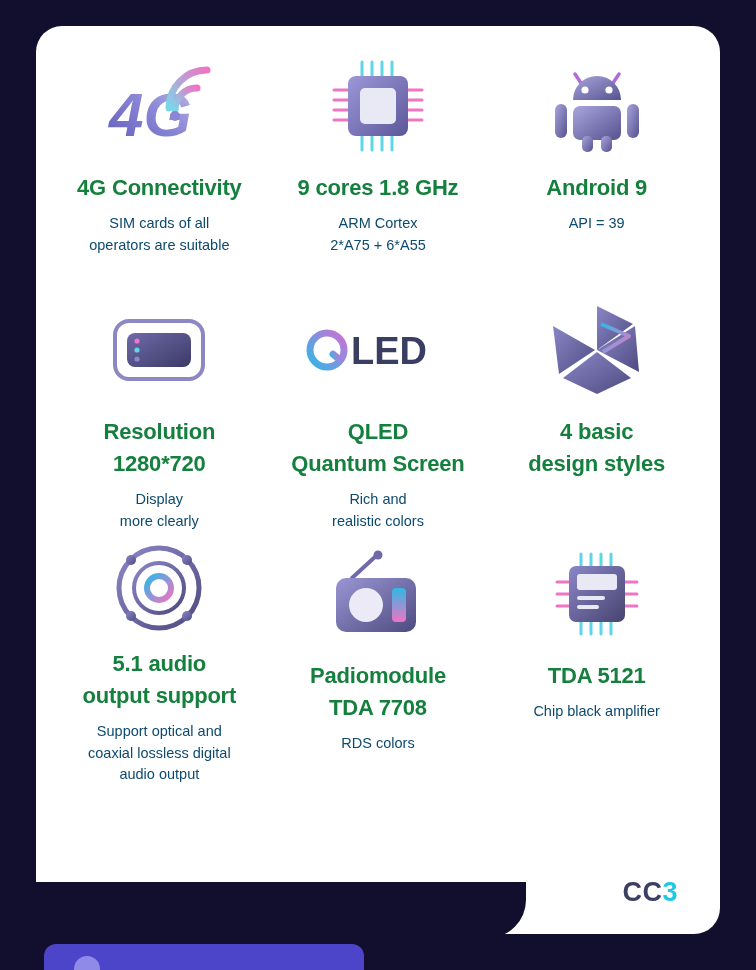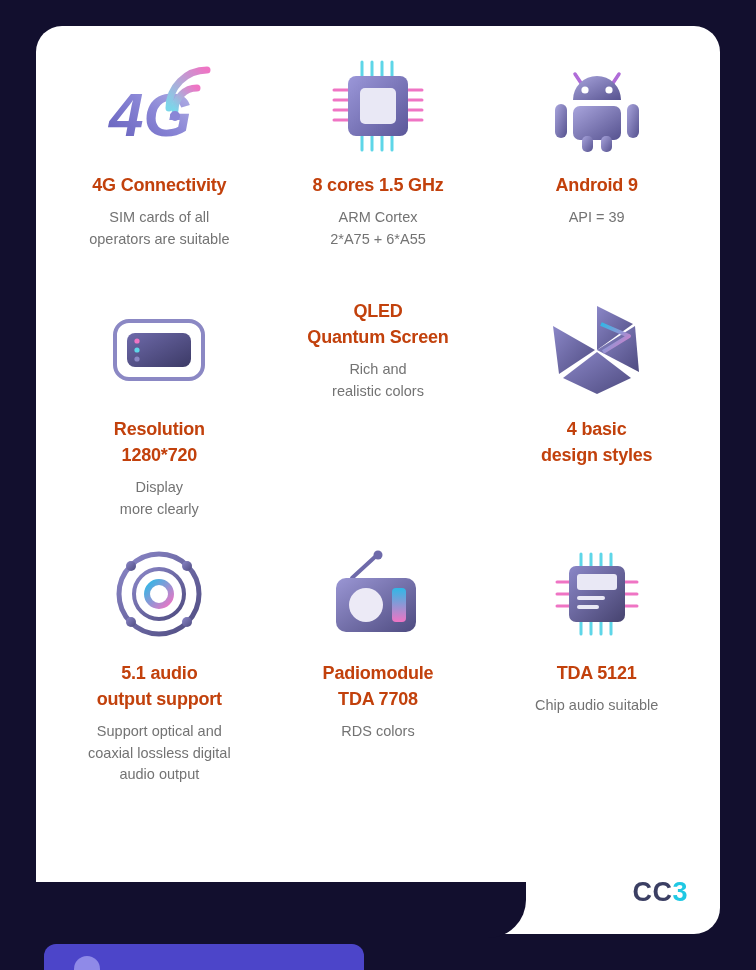--- a/index.html
+++ b/index.html
@@ -75,35 +75,35 @@
     box-sizing: border-box;
   }
   .icon-wrap {
     height: 104px;
     display: flex;
     align-items: center;
     justify-content: center;
     margin-bottom: 14px;
   }
   .cell-title {
-    font-size: 18px;
+    font-size: 22px;
     font-weight: bold;
-    color: #c2410c;
+    color: #15803d;
     line-height: 1.45;
     letter-spacing: -0.2px;
   }
   .cell-sub {
     margin-top: 9px;
     font-size: 14.5px;
-    color: #737373;
+    color: #0c4a6e;
     line-height: 1.5;
   }
   .logo {
     position: absolute;
-    right: 32px;
+    right: 42px;
     bottom: 26px;
     font-size: 27px;
     font-weight: bold;
     letter-spacing: 0.5px;
   }
   .logo .cc { color: #3b3f63; }
   .logo .three { color: #1fc8e3; }
   svg { display: block; }
 </style>
 </head>
@@ -167,21 +167,21 @@
             <g stroke="#5ed6e8" stroke-width="3" stroke-linecap="round">
               <line x1="34" y1="76" x2="34" y2="94"></line>
               <line x1="44" y1="76" x2="44" y2="94"></line>
               <line x1="54" y1="76" x2="54" y2="94"></line>
               <line x1="64" y1="76" x2="64" y2="94"></line>
             </g>
             <rect x="20" y="20" width="60" height="60" rx="8" fill="url(#gchip)"></rect>
             <rect x="32" y="32" width="36" height="36" rx="5" fill="#e9e8f5"></rect>
           </svg>
         </div>
-        <div class="cell-title">8 cores 1.5 GHz</div>
+        <div class="cell-title">9 cores 1.8 GHz</div>
         <div class="cell-sub">ARM Cortex<br>2*A75 + 6*A55</div>
       </div>
 
       <div class="cell">
         <div class="icon-wrap">
           <svg width="100" height="92" viewBox="0 0 100 92">
             <defs>
               <linearGradient id="gand" x1="0" y1="0" x2="1" y2="1">
                 <stop offset="0%" stop-color="#a9a5dd"></stop>
                 <stop offset="100%" stop-color="#56528f"></stop>
@@ -217,20 +217,33 @@
             <circle cx="26" cy="26" r="2.6" fill="#ef74c4"></circle>
             <circle cx="26" cy="35" r="2.6" fill="#5ed6e8"></circle>
             <circle cx="26" cy="44" r="2.6" fill="#8b88c4"></circle>
           </svg>
         </div>
         <div class="cell-title">Resolution<br>1280*720</div>
         <div class="cell-sub">Display<br>more clearly</div>
       </div>
 
       <div class="cell">
+        <div class="icon-wrap">
+          <svg width="150" height="54" viewBox="0 0 150 54">
+            <defs>
+              <linearGradient id="gq" x1="0" y1="1" x2="1" y2="0">
+                <stop offset="0%" stop-color="#2fb8e6"></stop>
+                <stop offset="100%" stop-color="#cf6fd6"></stop>
+              </linearGradient>
+            </defs>
+            <circle cx="24" cy="27" r="17" fill="none" stroke="url(#gq)" stroke-width="7"></circle>
+            <rect x="26" y="30" width="14" height="7" rx="3.5" fill="url(#gq)" transform="rotate(40 33 33)"></rect>
+            <text x="48" y="41" font-family="Liberation Sans, sans-serif" font-size="38" font-weight="bold" fill="#3a3e63">LED</text>
+          </svg>
+        </div>
         <div class="cell-title">QLED<br>Quantum Screen</div>
         <div class="cell-sub">Rich and<br>realistic colors</div>
       </div>
 
       <div class="cell">
         <div class="icon-wrap">
           <svg width="92" height="92" viewBox="0 0 92 92">
             <defs>
               <linearGradient id="gd1" x1="0" y1="0" x2="1" y2="1">
                 <stop offset="0%" stop-color="#8b87c8"></stop>
@@ -328,21 +341,21 @@
               <line x1="72" y1="46" x2="86" y2="46"></line>
               <line x1="72" y1="58" x2="86" y2="58"></line>
             </g>
             <rect x="18" y="18" width="56" height="56" rx="7" fill="url(#gamp)"></rect>
             <rect x="26" y="26" width="40" height="16" rx="3" fill="#e9e8f5"></rect>
             <rect x="26" y="48" width="28" height="4" rx="2" fill="#e9e8f5"></rect>
             <rect x="26" y="57" width="22" height="4" rx="2" fill="#e9e8f5"></rect>
           </svg>
         </div>
         <div class="cell-title">TDA 5121</div>
-        <div class="cell-sub">Chip audio suitable</div>
+        <div class="cell-sub">Chip black amplifier</div>
       </div>
 
     </div>
 
     <div class="logo">
       <span class="cc">CC</span><span class="three">3</span>
     </div>
   </div>
 
   <div class="card-notch"></div>

